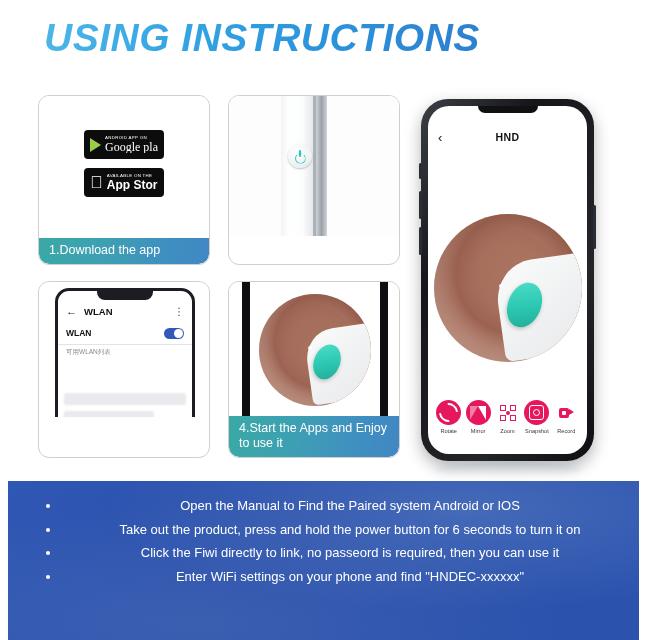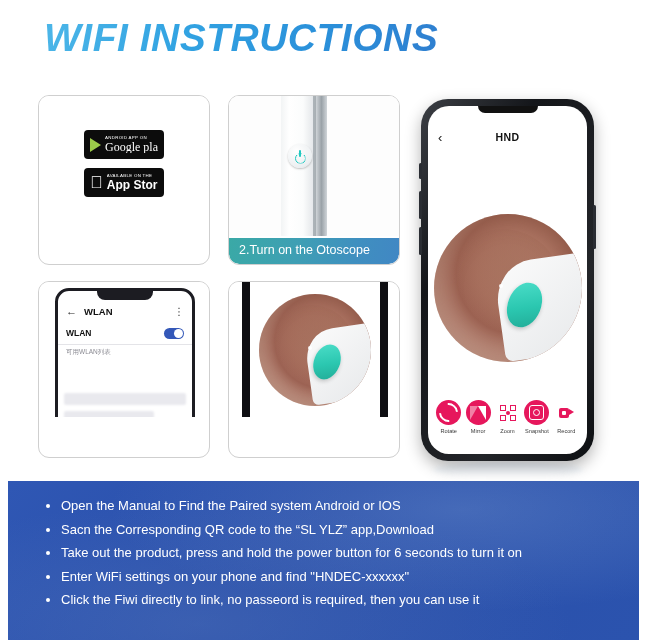--- a/index.html
+++ b/index.html
@@ -213,62 +213,62 @@
     position:absolute;left:8px;top:481px;width:631px;height:159px;
     background:
       radial-gradient(ellipse at 72% 18%,rgba(120,155,210,.35),rgba(255,255,255,0) 55%),
       radial-gradient(ellipse at 30% 90%,rgba(90,125,190,.35),rgba(255,255,255,0) 60%),
       linear-gradient(135deg,#2f57b4 0%,#2a4faa 45%,#2b53ae 100%);
     overflow:hidden;
   }
   .bullets{margin:0;padding:13px 0 0 38px;list-style:none;}
   .bullets li{
     position:relative;color:#ffffff;font-size:13px;line-height:23.5px;
-    padding-left:15px;white-space:nowrap;
+    padding-left:15px;white-space:nowrap;text-align:center;
   }
   .bullets li::before{
     content:"";position:absolute;left:0;top:10px;width:4px;height:4px;border-radius:50%;background:#fff;
   }
 </style>
 </head>
 <body>
 
-<div class="title">WIFI INSTRUCTIONS</div>
+<div class="title">USING INSTRUCTIONS</div>
 
 <div class="panel" id="panel1">
   <div class="panel-body">
     <div class="badges">
       <div class="badge">
         <span class="tri"></span>
         <span class="btxt">
           <span class="btop">ANDROID APP ON</span>
           <span class="bmain">Google play</span>
         </span>
       </div>
       <div class="badge">
         <span class="apple"></span>
         <span class="btxt">
           <span class="btop">Available on the</span>
           <span class="bmain2">App Store</span>
         </span>
       </div>
     </div>
   </div>
+  <div class="caption">1.Download the app</div>
 </div>
 
 <div class="panel" id="panel2">
   <div class="panel-body">
     <div class="scope-bg"></div>
     <div class="scope-shaft"></div>
     <div class="scope-line"></div>
     <div class="pwr-btn">
       <span class="pwr-glyph"></span>
     </div>
   </div>
-  <div class="caption">2.Turn on the Otoscope</div>
 </div>
 
 <div class="panel" id="panel3">
   <div class="panel-body">
     <div class="sphone">
       <div class="snotch"></div>
       <div class="sbar">
         <span class="sback">←</span>
         <span class="stitle">WLAN</span>
         <span class="sdots">⋮</span>
@@ -291,20 +291,21 @@
       <div class="earscreen">
         <div class="earcircle">
           <span class="ear-shadow"></span>
           <span class="ear-white"></span>
           <span class="ear-tip"></span>
           <span class="ear-glint"></span>
         </div>
       </div>
     </div>
   </div>
+  <div class="caption">4.Start the Apps and Enjoy to use it</div>
 </div>
 
 <div class="phone-reflect"></div>
 <div class="bigphone">
   <span class="side-btn sb1"></span>
   <span class="side-btn sb2"></span>
   <span class="side-btn sb3"></span>
   <span class="side-btn sb4"></span>
   <div class="bigscreen">
     <div class="bignotch"></div>
@@ -360,18 +361,17 @@
           </span>
         <span class="tlabel">Record</span>
       </div>
     </div>
   </div>
 </div>
 
 <div class="bluebox">
   <ul class="bullets">
     <li>Open the Manual to Find the Paired system Android or IOS</li>
-    <li>Sacn the Corresponding QR code to the  “SL YLZ”  app,Download</li>
     <li>Take out the product, press and hold the power button for 6 seconds to turn it on</li>
+    <li>Click the Fiwi directly to link, no passeord is required, then you can use it</li>
     <li>Enter WiFi settings on your phone and find "HNDEC-xxxxxx"</li>
-    <li>Click the Fiwi directly to link, no passeord is required, then you can use it</li>
   </ul>
 </div>
 
 </body></html>

